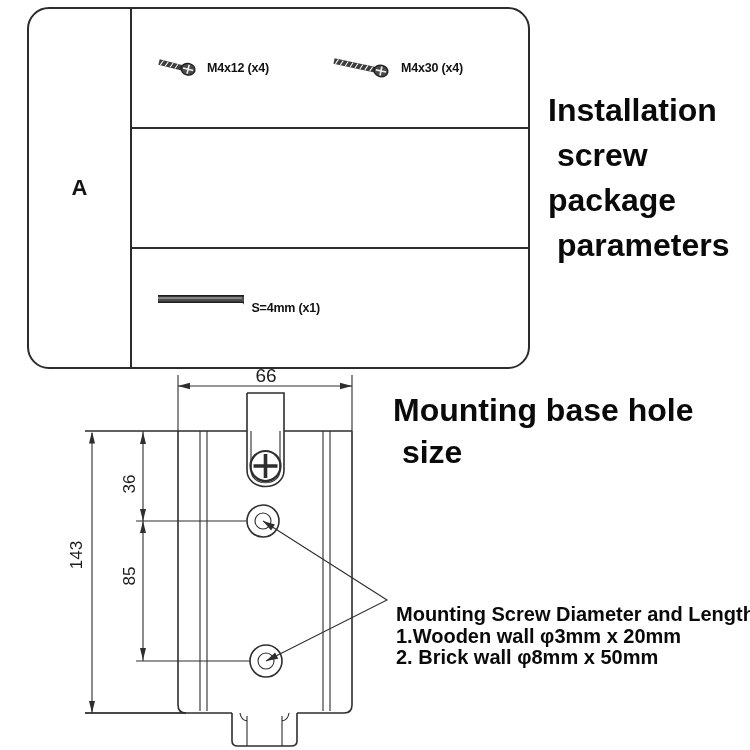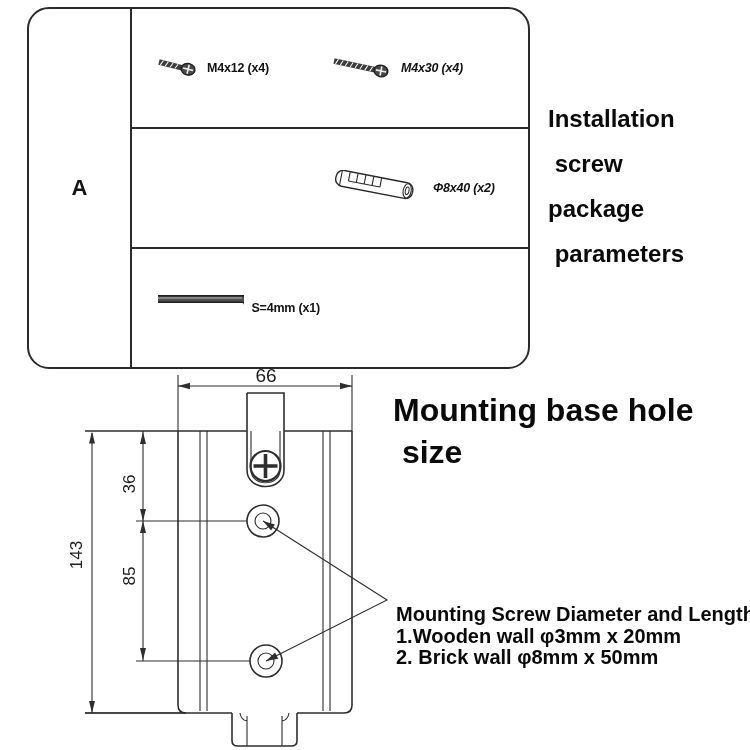--- a/index.html
+++ b/index.html
@@ -9,24 +9,24 @@
   .kit-table{position:absolute;left:27px;top:7px;width:499px;height:358px;
              border:2.5px solid #2b2b2b;border-radius:22px;display:flex;background:#fff;overflow:hidden;}
   .col-a{width:101px;border-right:2.5px solid #2b2b2b;display:flex;align-items:center;justify-content:center;
          font-size:22px;font-weight:bold;color:#141414;}
   .col-items{flex:1;display:flex;flex-direction:column;}
   .t-row{flex:1;position:relative;border-bottom:2.5px solid #2b2b2b;}
   .t-row:last-child{border-bottom:none;padding-left:31px;}
   .slot{position:absolute;top:0;height:100%;display:flex;flex-direction:row;
         align-items:center;justify-content:flex-start;gap:7px;}
   .slot-l{left:22px;width:166px;}
-  .slot-r{left:198px;width:170px;font-style:italic;}
+  .slot-r{left:198px;width:170px;}
   .lbl{font-size:12.5px;font-weight:bold;letter-spacing:-0.2px;color:#121212;white-space:nowrap;}
   
-  .h1{position:absolute;left:548px;top:96px;font-size:24px;line-height:45px;font-weight:bold;
+  .h1{position:absolute;left:548px;top:88px;font-size:32px;line-height:45px;font-weight:bold;
       white-space:pre;color:#0a0a0a;}
   .h2{position:absolute;left:393px;top:389px;font-size:32px;line-height:42px;font-weight:bold;
       white-space:pre;color:#0a0a0a;}
   .note{position:absolute;left:396px;top:604px;font-size:20px;line-height:21.5px;font-weight:bold;
         white-space:pre;color:#0a0a0a;}
   
   .drawing{position:absolute;left:0;top:0;}
   .drawing .ln{stroke:#2e2e2e;stroke-width:1.6;fill:none;}
   .drawing .thin{stroke:#2e2e2e;stroke-width:1.1;fill:none;}
   .drawing .arr{fill:#2e2e2e;stroke:none;}
@@ -65,33 +65,20 @@
               <ellipse cx="48" cy="0" rx="7" ry="5.8" fill="#4a4a4a" stroke="#1e1e1e" stroke-width="1.3"></ellipse>
               <path d="M42.8,0 H53.2 M48,-4.6 V4.6" stroke="#eeeeee" stroke-width="1.6" fill="none"></path>
             </g>
           </svg>
           <div class="lbl">M4x30 (x4)</div>
         </div>
       </div>
 
 
       <div class="t-row">
-        <div class="slot slot-r">
-          <svg width="96" height="36">
-            <g transform="translate(6,7) rotate(11)" stroke="#2a2a2a" fill="#ffffff" stroke-width="1.4">
-              <rect x="0" y="-8" width="78" height="16" rx="7"></rect>
-              <path d="M5,-8 V8" stroke-width="1.1"></path>
-              <path d="M13,-7.5 V1.5 M21,-7.5 V1.5 M29,-7.5 V1.5 M37,-7.5 V1.5 M45,-7.5 V1.5" stroke-width="1.1" fill="none"></path>
-              <path d="M13,1.5 H45" stroke-width="1.1" fill="none"></path>
-              <ellipse cx="72.5" cy="0" rx="4" ry="7.2" stroke-width="1.1"></ellipse>
-              <ellipse cx="72.5" cy="0" rx="1.8" ry="3.8" stroke-width="1" fill="none"></ellipse>
-            </g>
-          </svg>
-          <div class="lbl">Φ8x40 (x2)</div>
-        </div>
       </div>
 
       <div class="t-row">
         <div class="slot slot-l">
           <svg width="104" height="34">
             <path d="M4,8 H88 Q94,8 94,14 L96,30" stroke="#1f1f1f" stroke-width="8" fill="none"></path>
             <path d="M4,8 H88 Q94,8 94,14 L96,30" stroke="#4e4e4e" stroke-width="5" fill="none"></path>
             <path d="M4,7 H88" stroke="#9a9a9a" stroke-width="1.5" fill="none"></path>
           </svg>
           <div class="lbl">S=4mm (x1)</div>

